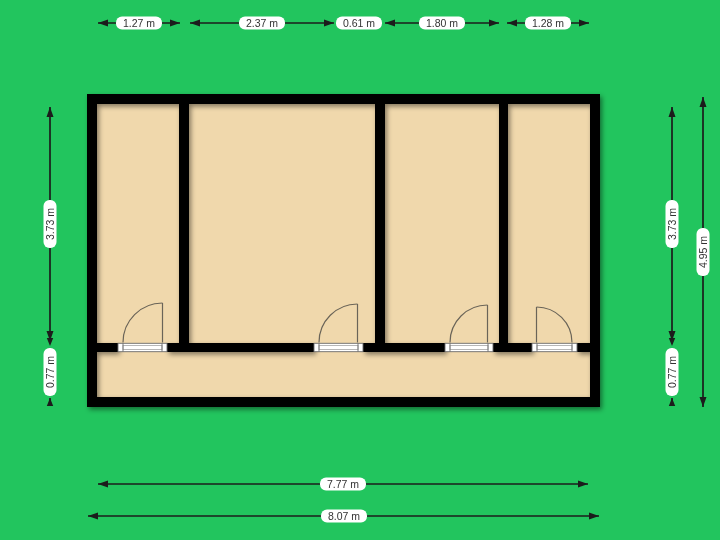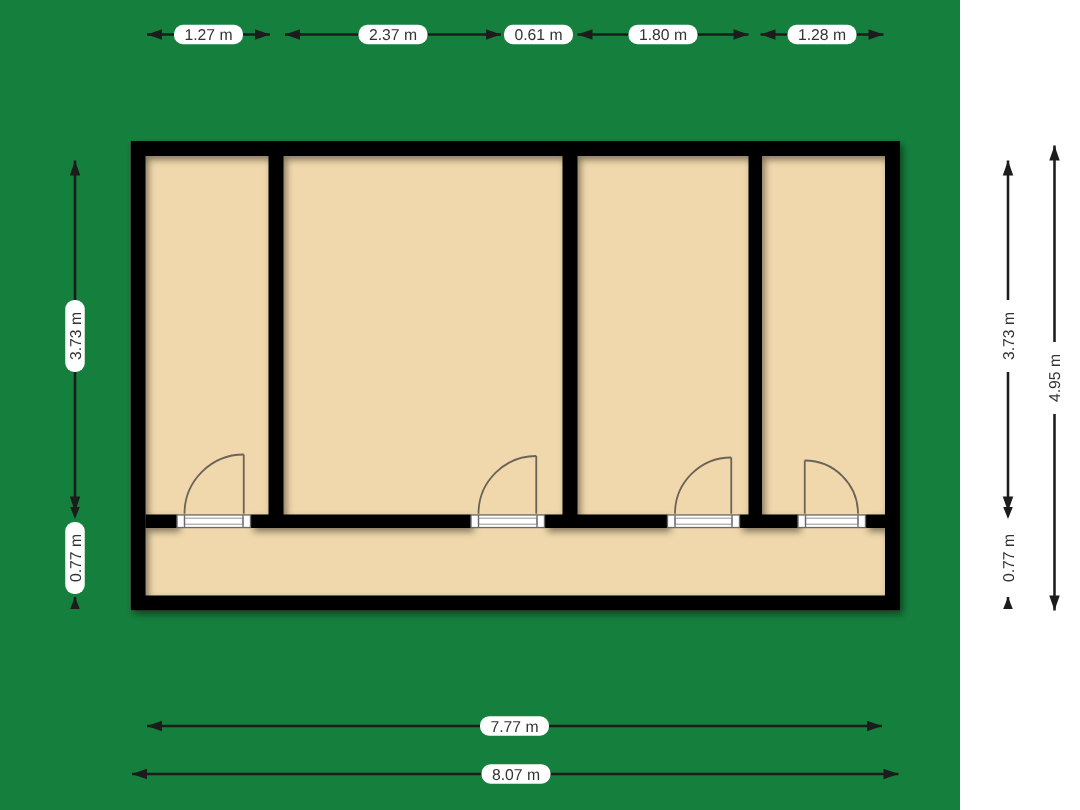--- a/index.html
+++ b/index.html
@@ -6,23 +6,23 @@
     margin: 0;
     padding: 0;
     background: #ffffff;
     width: 720px;
     height: 540px;
     overflow: hidden;
     font-family: "Liberation Sans", sans-serif;
   }
   .stage {
     position: relative;
-    width: 640px;
+    width: 720px;
     height: 540px;
-    background: #15803d;
+    background: #22c55e;
   }
   svg { display: block; }
   text.dim-label {
     font-family: "Liberation Sans", sans-serif;
     font-size: 10.5px;
     fill: #333333;
     text-anchor: middle;
   }
   .dim-line { stroke: #1c1c1c; stroke-width: 1.7; fill: none; }
   .dim-arrow { fill: #1c1c1c; stroke: none; }

